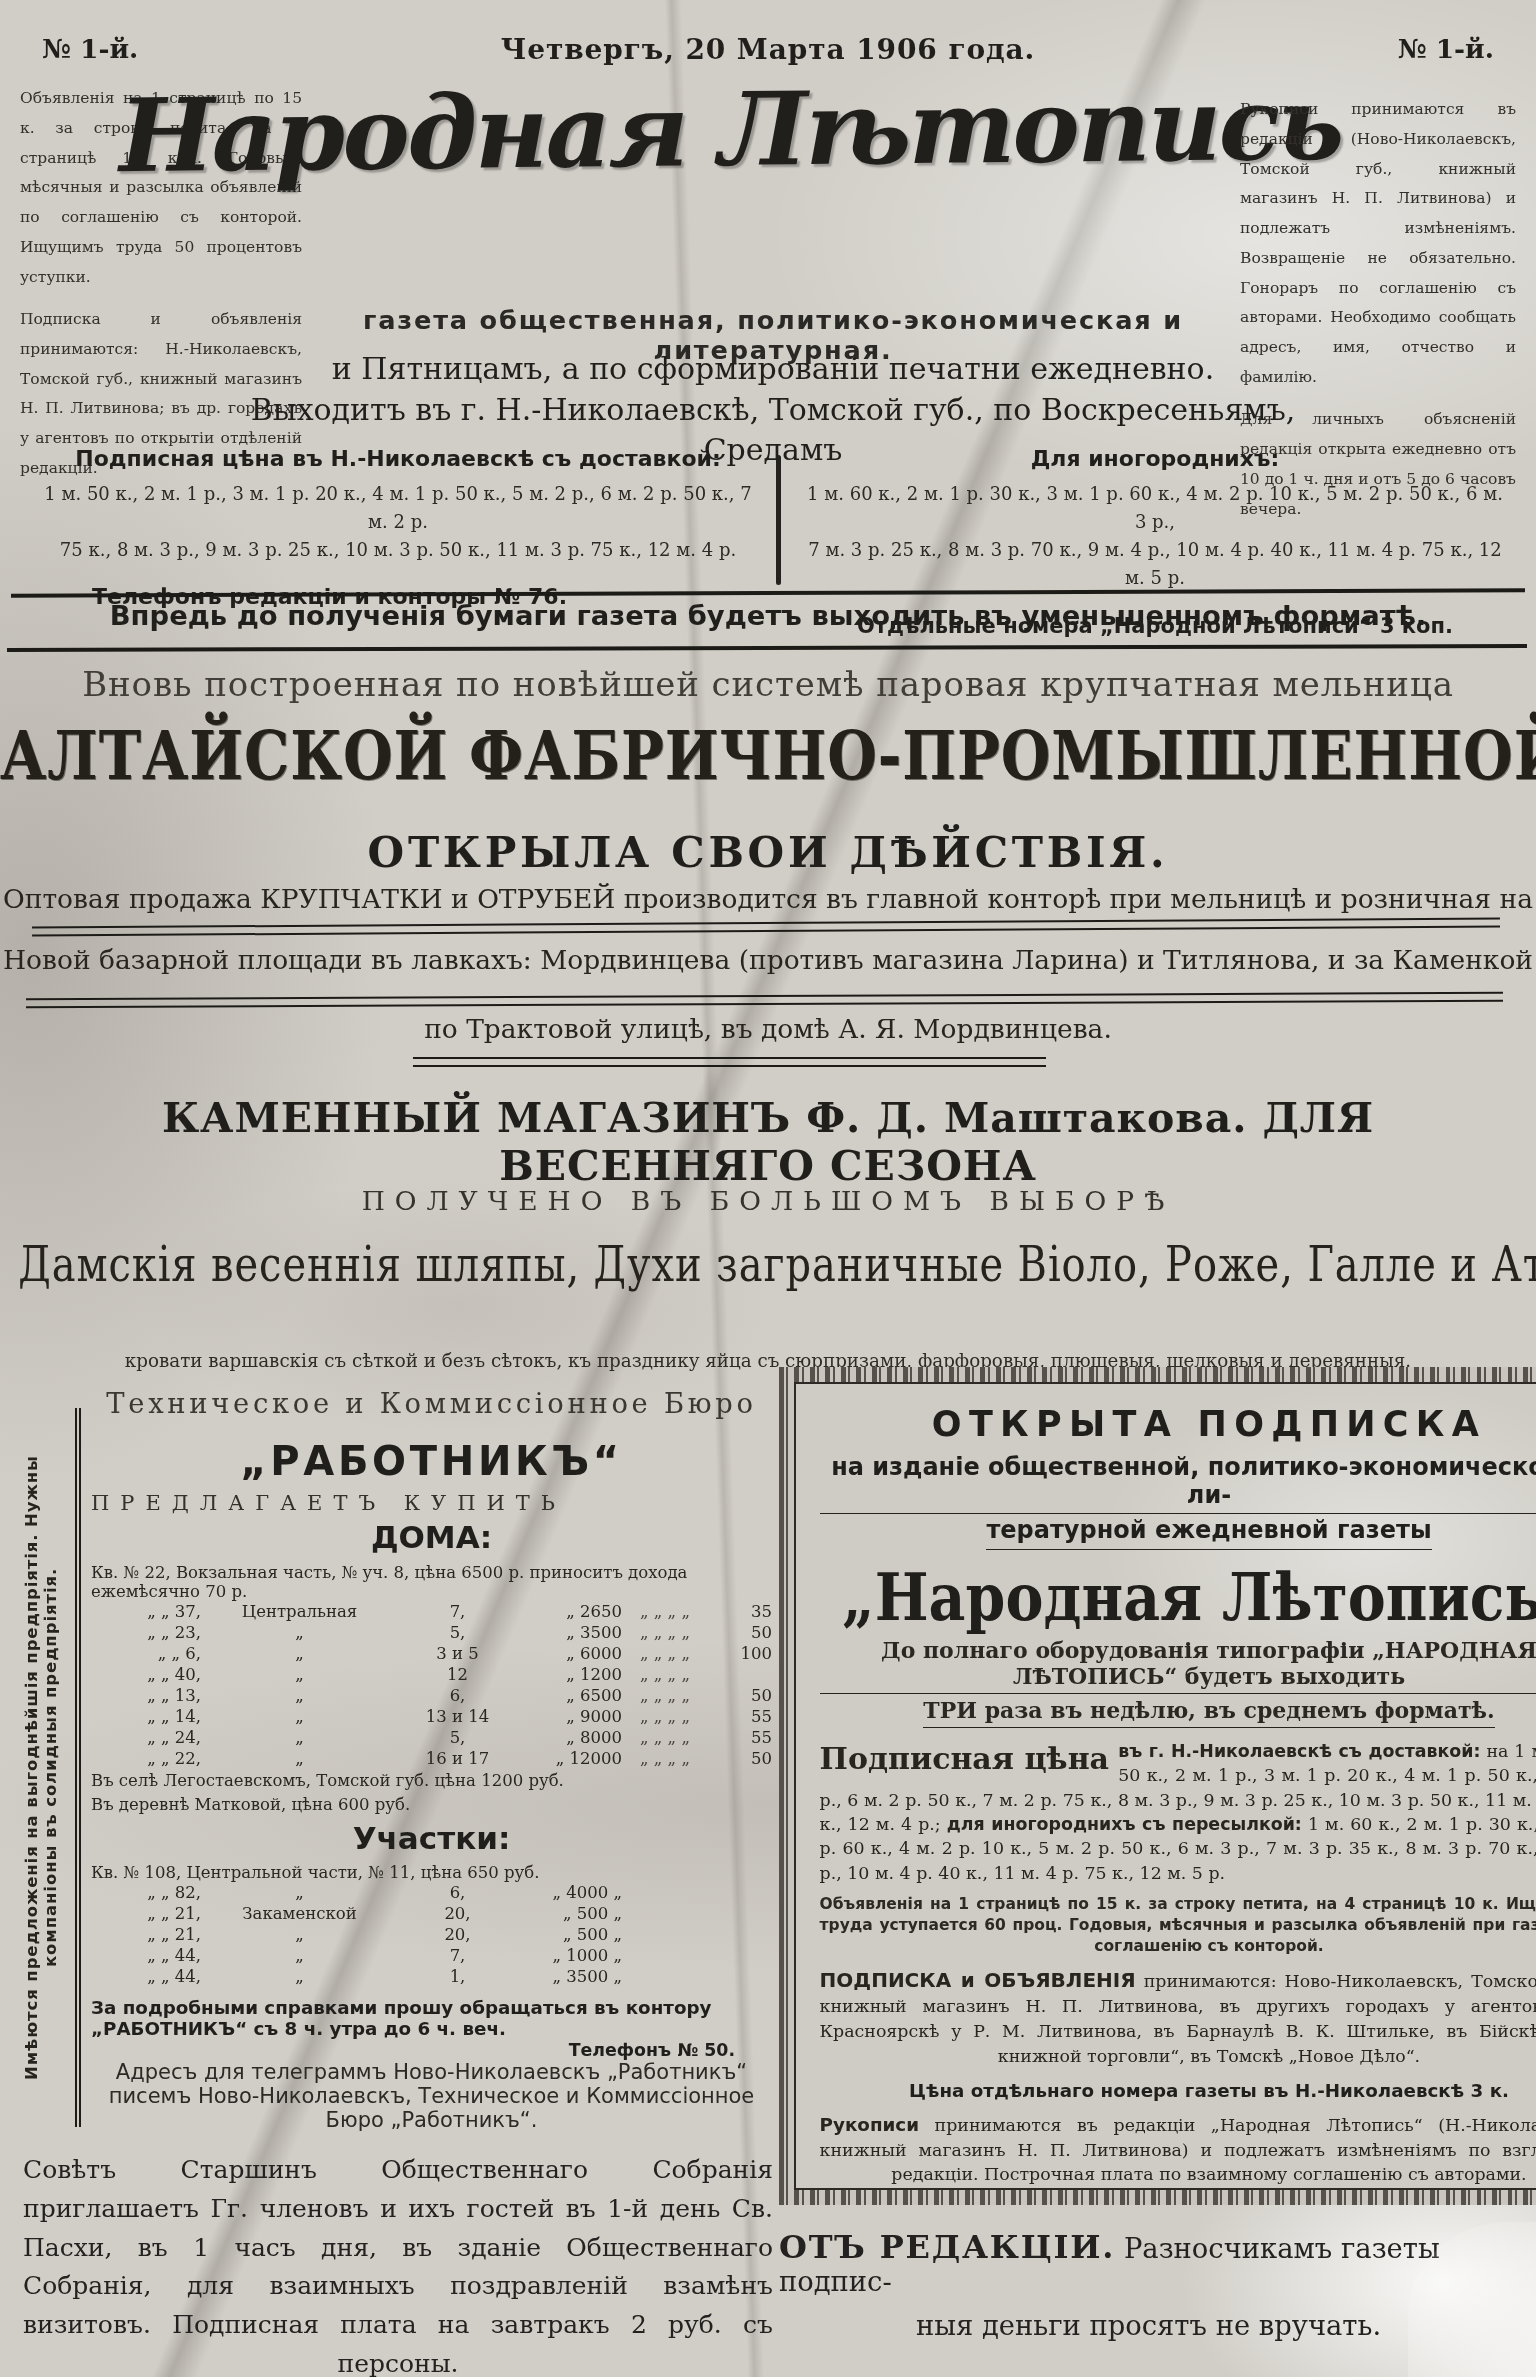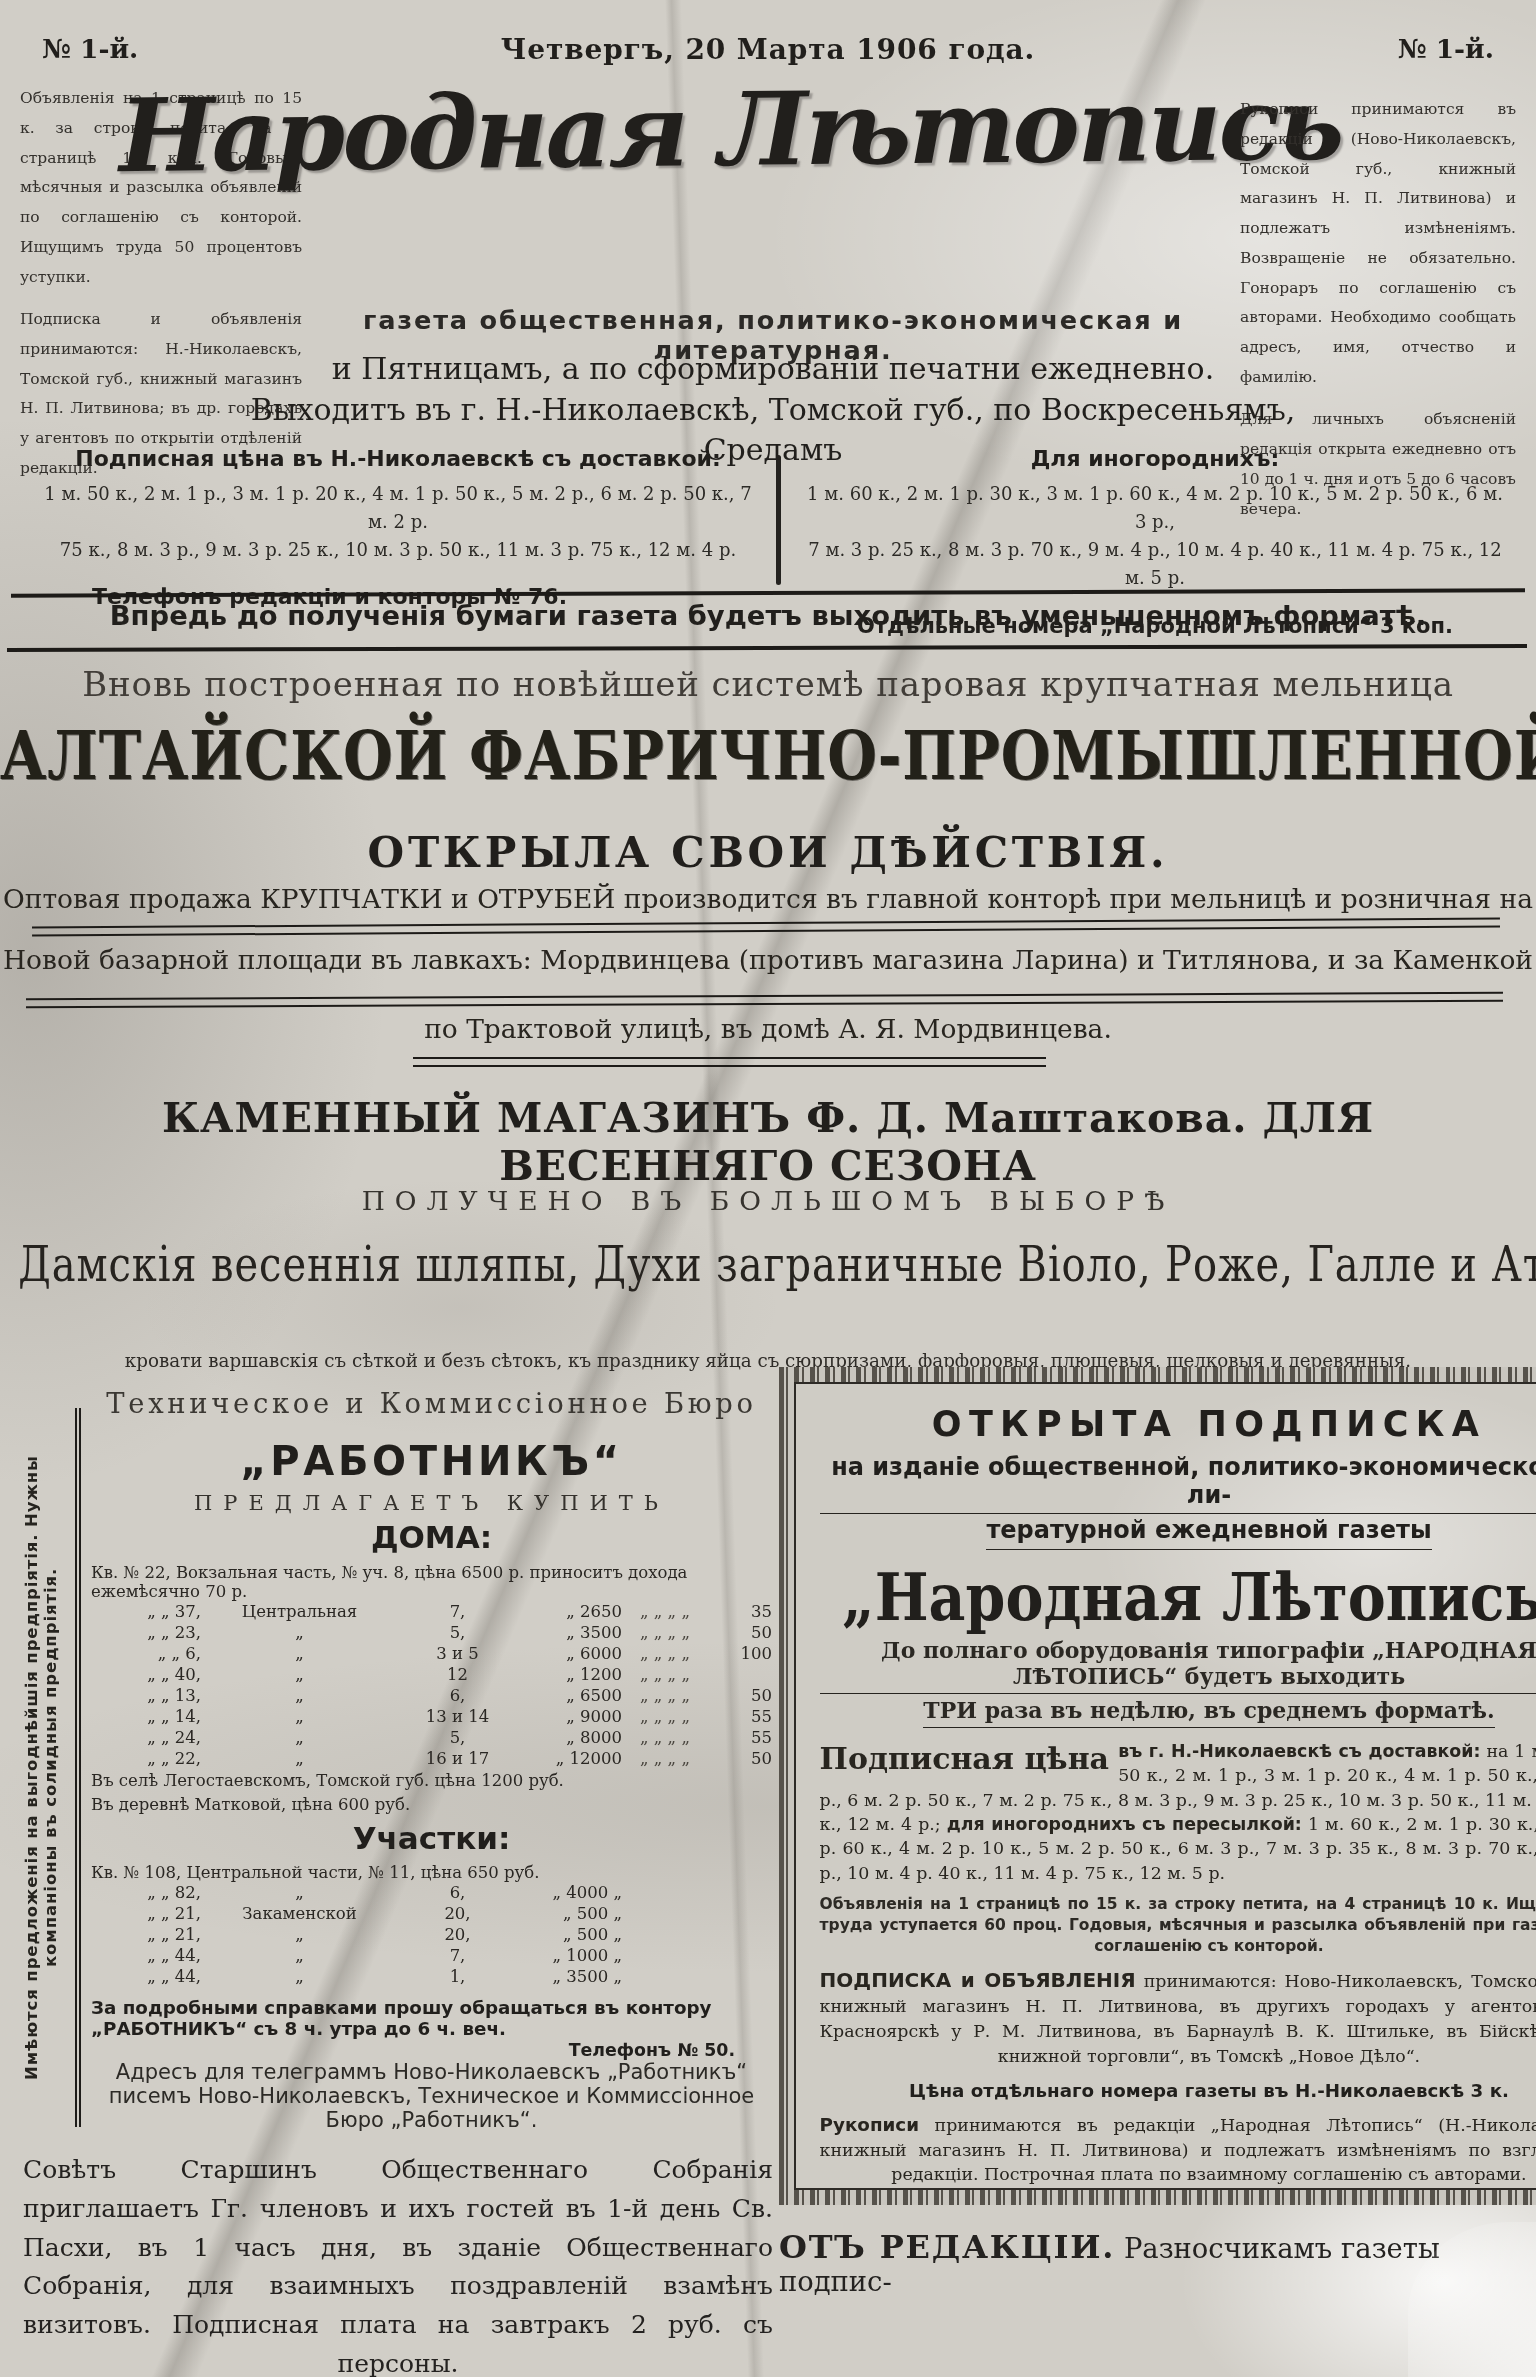--- a/index.html
+++ b/index.html
@@ -70,21 +70,21 @@
   .mash-small{top:1350px;left:0;width:100%;text-align:center;font-size:18.3px;color:#2f2c28;}
 
   
   .vnote{top:1408px;left:22px;width:53px;height:719px;border-right:6.4px double #1e1c19;}
   .vnote span{display:block;height:100%;writing-mode:vertical-rl;transform:rotate(180deg);
      font-family:"DejaVu Sans",sans-serif;font-weight:bold;font-size:16.5px;letter-spacing:0.9px;
      text-align:center;color:#26241f;}
   .leftcol{top:1388px;left:91px;width:681px;}
   .bureau{text-align:center;font-size:27.4px;letter-spacing:3.7px;color:#3b3833;}
   .rab-name{text-align:center;font-size:40px;font-weight:bold;letter-spacing:3.7px;margin-top:19px;}
-  .offers{text-align:center;font-size:21px;letter-spacing:11px;margin-top:7.3px;color:#34312c;}
+  .offers{font-size:21px;letter-spacing:11px;margin-top:7.3px;color:#34312c;}
   .sec-title{text-align:center;font-size:31px;font-weight:bold;margin-top:4px;}
   .first-row{font-size:16.5px;margin-top:7.3px;color:#2a2723;}
   .trow{display:flex;align-items:baseline;font-size:16.5px;line-height:1.28;color:#2a2723;}
   .c-kv{width:110px;text-align:right;}
   .c-district{width:197px;text-align:center;}
   .c-uch{width:119px;text-align:center;}
   .c-price{width:105px;text-align:right;}
   .c-fill{flex:1;text-align:center;color:#4a463f;}
   .c-income{width:64px;text-align:right;}
   .village{font-size:16.5px;line-height:1.4;color:#2a2723;}
@@ -354,18 +354,19 @@
       </p>
 
     </div>
   </div>
 
   <div class="abs from-ed">
     <div class="l1">
       <b>ОТЪ РЕДАКЦІИ.</b>
       <span>Разносчикамъ газеты подпис-</span>
     </div>
+    <div class="l2">ныя деньги просятъ не вручать.</div>
   </div>
 
   <div class="abs tear"></div>
 
 </div>
 
 
 </body></html>

